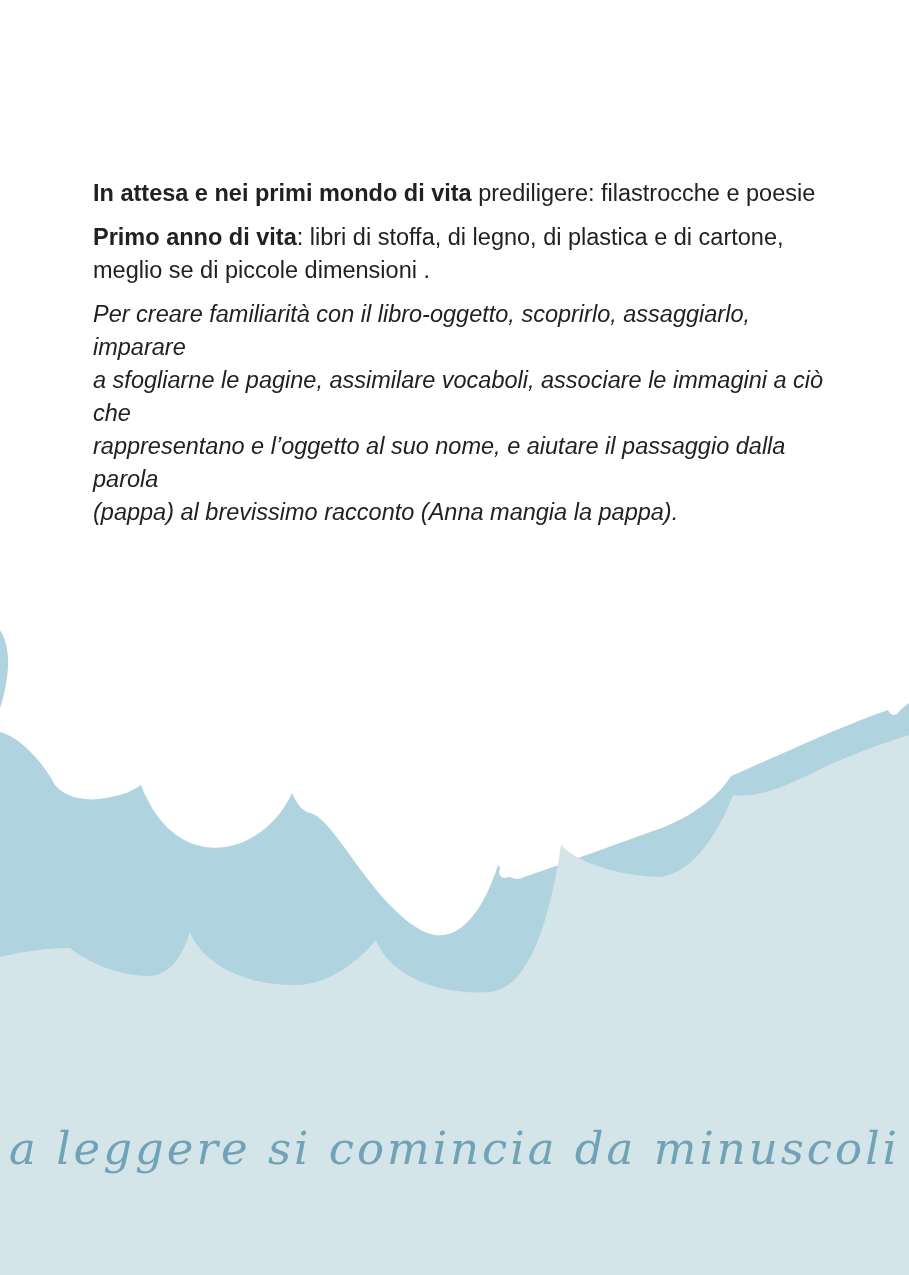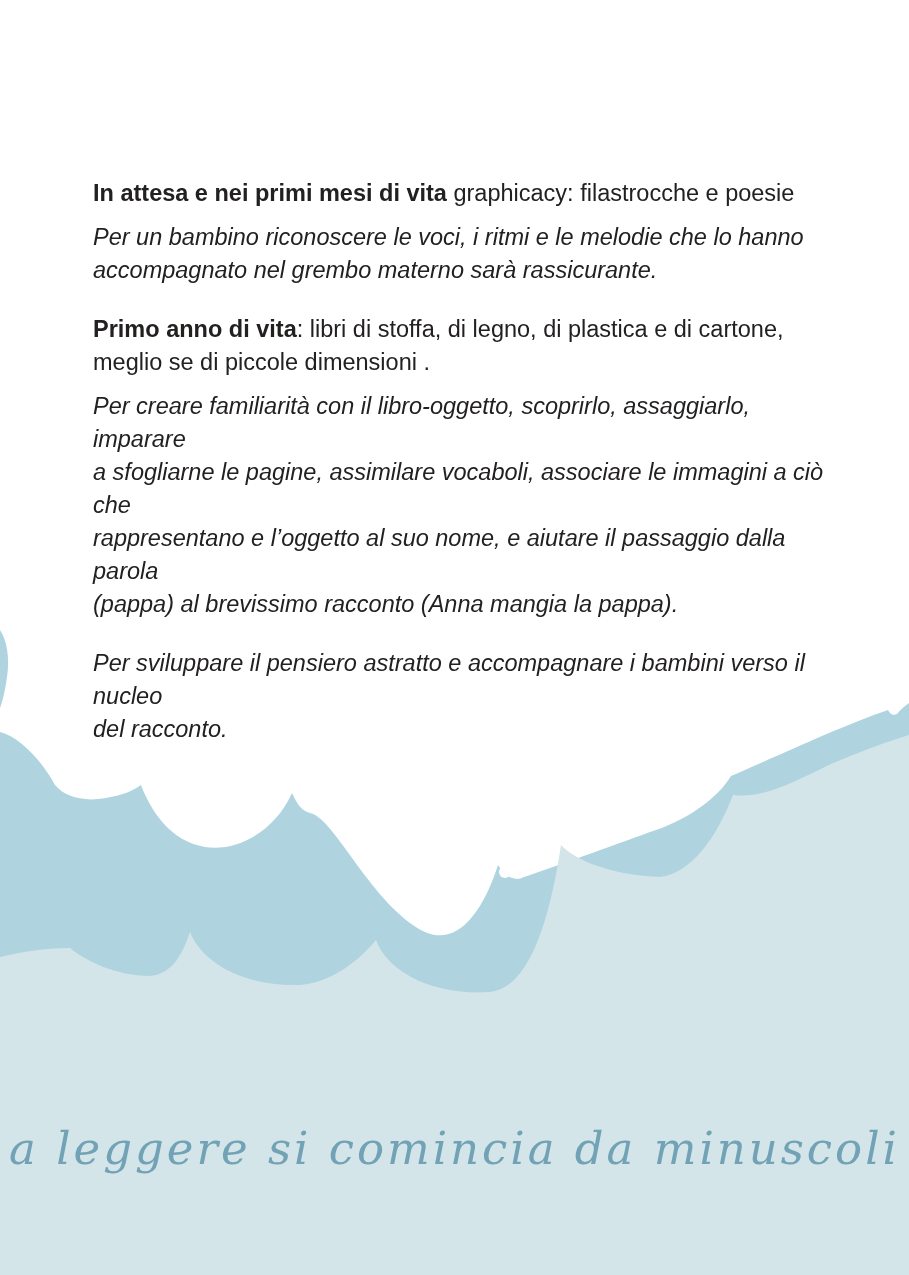--- a/index.html
+++ b/index.html
@@ -58,33 +58,29 @@
     font-size:45px;
     letter-spacing:3px;
     color:var(--tagline-color);
   }
 </style>
 </head>
 <body>
 
 <div class="content">
 
-  <p class="lead"><span class="b">In attesa e nei primi mesi di vita</span><span> graphicacy: filastrocche e poesie</span></p>
-  <p class="note">Per un bambino riconoscere le voci, i ritmi e le melodie che lo hanno
-accompagnato nel grembo materno sarà rassicurante.</p>
+  <p class="lead"><span class="b">In attesa e nei primi mondo di vita</span><span> prediligere: filastrocche e poesie</span></p>
 
   <p class="lead"><span class="b">Primo anno di vita</span><span>: libri di stoffa, di legno, di plastica e di cartone,
 meglio se di piccole dimensioni .</span></p>
   <p class="note">Per creare familiarità con il libro-oggetto, scoprirlo, assaggiarlo, imparare
 a sfogliarne le pagine, assimilare vocaboli, associare le immagini a ciò che
 rappresentano e l’oggetto al suo nome, e aiutare il passaggio dalla parola
 (pappa) al brevissimo racconto (Anna mangia la pappa).</p>
 
-  <p class="note">Per sviluppare il pensiero astratto e accompagnare i bambini verso il nucleo
-del racconto.</p>
 
 
 </div>
 
 <svg class="cloudscape" viewBox="0 0 909 660" preserveAspectRatio="none" aria-hidden="true">
 
   <path fill="var(--cloud-medium)" d="M 0,15 C 7,25 10,44 7,62 C 5,76 3,85 0,93 Z"></path>
   <path fill="var(--cloud-medium)" d="M 0,117
            C 20,122 42,146 55,170
            C 63,180 80,186 98,184

